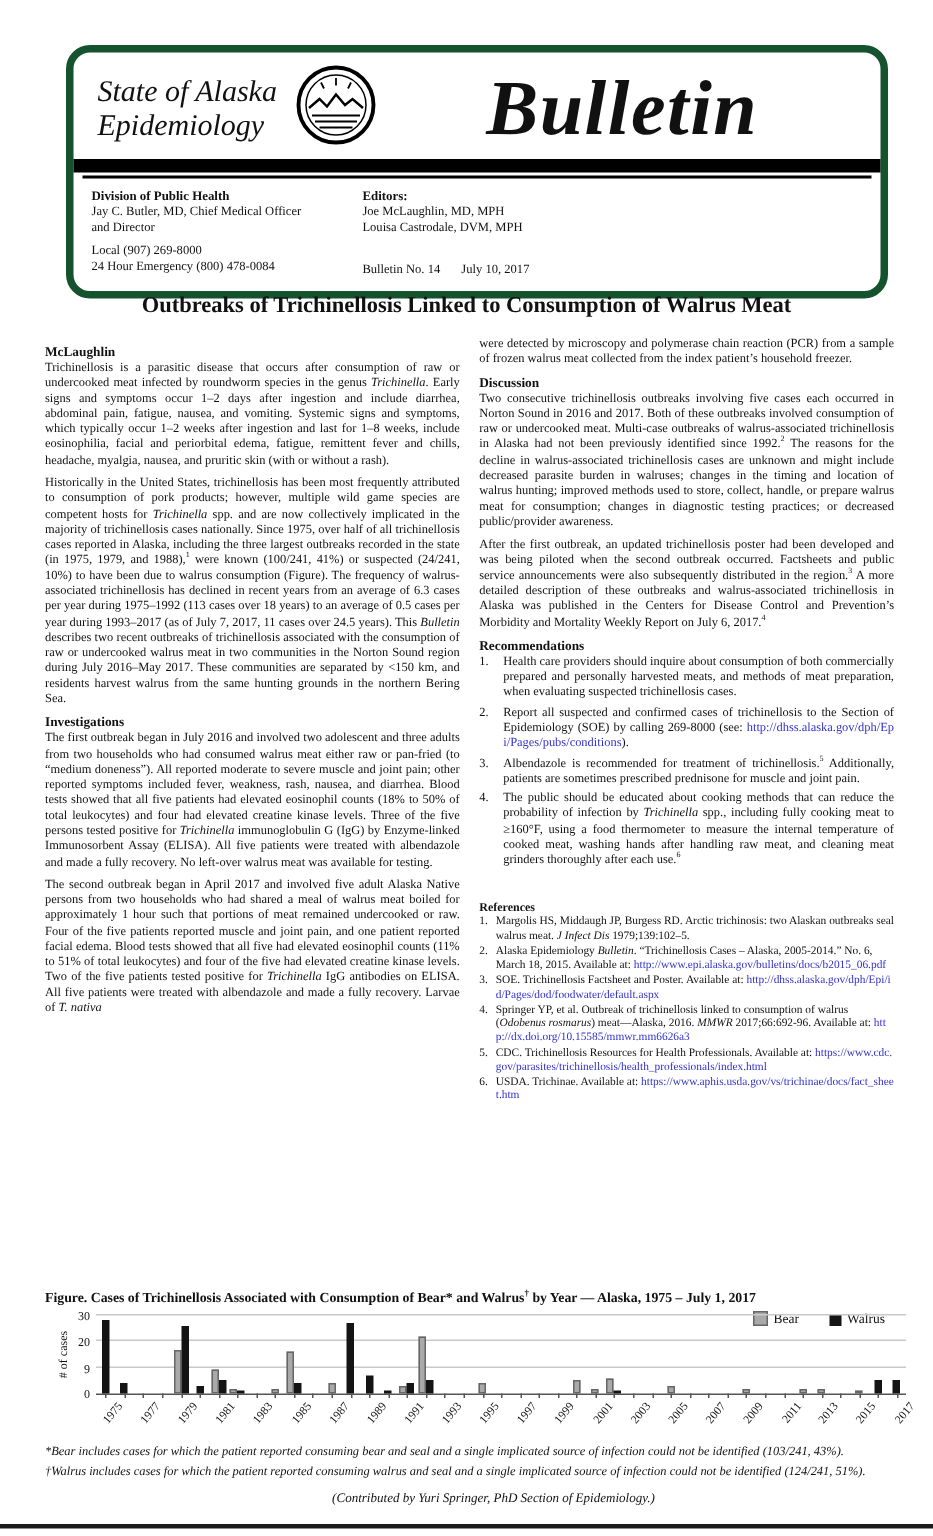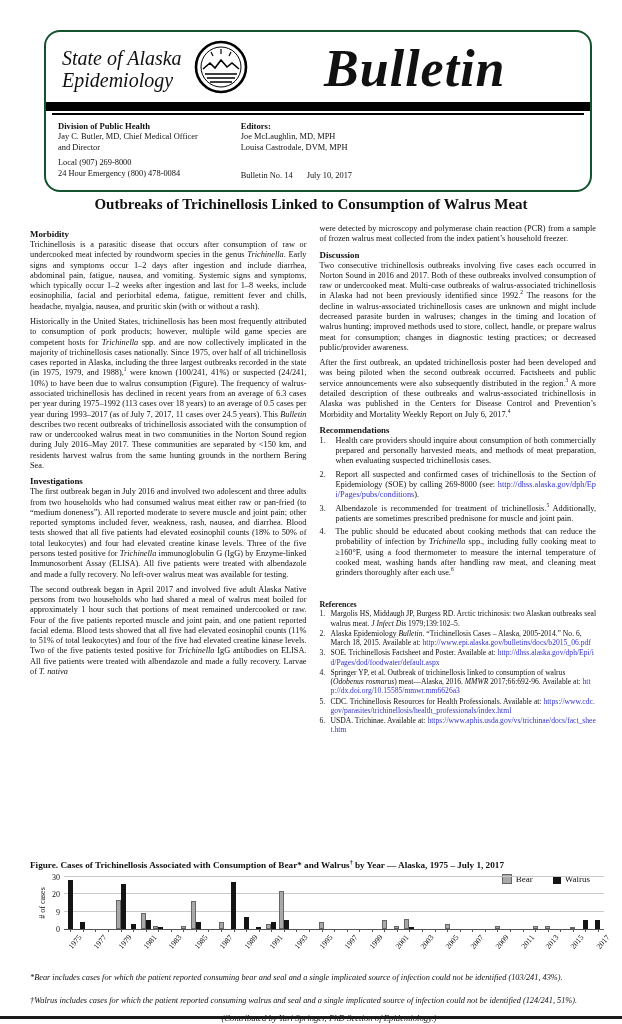--- a/index.html
+++ b/index.html
@@ -1,21 +1,21 @@
 <!DOCTYPE html>
 <html><head>
 <meta charset="utf-8">
 <style>
   html,body { margin:0; padding:0; background:#e8e8e6; }
   .page { position:relative; width:622px; height:1024px; background:#ffffff;
           font-family:"Liberation Serif", serif; color:#111; overflow:hidden; }
 
   
   .mast { position:absolute; top:30px; left:44px; width:548px; box-sizing:border-box;
-          border:2px solid #14532d; border-radius:16px; background:#fff; }
+          border:5px solid #14532d; border-radius:16px; background:#fff; }
   .mast-top { display:flex; align-items:center; padding:8px 14px 4px 16px; }
   .agency { font-style:italic; font-size:20px; line-height:1.12; white-space:nowrap; }
   .seal { margin:0 10px 0 12px; flex:none; }
   .bulletin-title { flex:1; text-align:center; font-size:52px; font-weight:bold; font-style:italic;
                     letter-spacing:1px; line-height:1; padding-right:4px; }
   .band { height:9px; background:#000; }
   .thin { height:2px; background:#000; margin:2px 6px 0 6px; }
   .mast-cols { display:flex; padding:6px 10px 8px 12px; font-size:8.4px; line-height:1.3; }
   .mcol { display:flex; flex-direction:column; }
   .mcol1 { width:42%; } .mcol2 { width:35%; } .mcol3 { width:23%; }
@@ -60,21 +60,21 @@
   .bar.bear { border:0.5px solid #666; }
   .xrow { position:absolute; left:0; right:4px; top:56px; height:30px; display:flex; }
   .xslot { flex:1; position:relative; }
   .xslot .tick { position:absolute; top:0; left:50%; width:1px; height:3px; background:#555; }
   .xlab { position:absolute; top:4px; right:0; transform:rotate(-50deg); transform-origin:100% 0;
           font-size:7.8px; white-space:nowrap; }
   .legend { position:absolute; top:-3px; right:8px; display:flex; gap:20px; background:#fff;
             padding:0 6px; font-size:9px; align-items:center; }
   .leg-item { display:flex; align-items:flex-end; gap:4px; }
   .swatch { width:8px; height:8px; display:inline-block; }
-  .fn { font-style:italic; font-size:8.3px; line-height:1.3; margin:12px 24px 0 30px; }
+  .fn { font-style:italic; font-size:8.3px; line-height:1.3; margin:2px 24px 0 30px; }
   .contrib { text-align:center; font-style:italic; font-size:8.7px; margin-top:6px;margin-left:36px; }
   .scan-bottom { position:absolute; left:0; right:0; bottom:5px; height:3px; background:#1b1b1b; }
 </style>
 </head>
 <body>
 
 <div class="page">
 
   <div class="mast">
     <div class="mast-top">
@@ -114,21 +114,21 @@
           <span>July 10, 2017</span>
         </div>
       </div>
     </div>
   </div>
 
   <div class="art-title">Outbreaks of Trichinellosis Linked to Consumption of Walrus Meat</div>
 
   <div class="cols">
     <div class="col">
-        <div class="sec-h">Morbidity</div>
+        <div class="sec-h">McLaughlin</div>
         <p class="para"><span>Trichinellosis is a parasitic disease that occurs after consumption of raw or undercooked meat infected by roundworm species in the genus </span><span class="it">Trichinella</span><span>. Early signs and symptoms occur 1–2 days after ingestion and include diarrhea, abdominal pain, fatigue, nausea, and vomiting. Systemic signs and symptoms, which typically occur 1–2 weeks after ingestion and last for 1–8 weeks, include eosinophilia, facial and periorbital edema, fatigue, remittent fever and chills, headache, myalgia, nausea, and pruritic skin (with or without a rash).</span></p>
         <p class="para"><span>Historically in the United States, trichinellosis has been most frequently attributed to consumption of pork products; however, multiple wild game species are competent hosts for </span><span class="it">Trichinella</span><span> spp. and are now collectively implicated in the majority of trichinellosis cases nationally. Since 1975, over half of all trichinellosis cases reported in Alaska, including the three largest outbreaks recorded in the state (in 1975, 1979, and 1988),</span><sup>1</sup><span> were known (100/241, 41%) or suspected (24/241, 10%) to have been due to walrus consumption (Figure). The frequency of walrus-associated trichinellosis has declined in recent years from an average of 6.3 cases per year during 1975–1992 (113 cases over 18 years) to an average of 0.5 cases per year during 1993–2017 (as of July 7, 2017, 11 cases over 24.5 years). This </span><span class="it">Bulletin</span><span> describes two recent outbreaks of trichinellosis associated with the consumption of raw or undercooked walrus meat in two communities in the Norton Sound region during July 2016–May 2017. These communities are separated by &lt;150 km, and residents harvest walrus from the same hunting grounds in the northern Bering Sea.</span></p>
         <div class="sec-h">Investigations</div>
         <p class="para"><span>The first outbreak began in July 2016 and involved two adolescent and three adults from two households who had consumed walrus meat either raw or pan-fried (to “medium doneness”). All reported moderate to severe muscle and joint pain; other reported symptoms included fever, weakness, rash, nausea, and diarrhea. Blood tests showed that all five patients had elevated eosinophil counts (18% to 50% of total leukocytes) and four had elevated creatine kinase levels. Three of the five persons tested positive for </span><span class="it">Trichinella</span><span> immunoglobulin G (IgG) by Enzyme-linked Immunosorbent Assay (ELISA). All five patients were treated with albendazole and made a fully recovery. No left-over walrus meat was available for testing.</span></p>
         <p class="para"><span>The second outbreak began in April 2017 and involved five adult Alaska Native persons from two households who had shared a meal of walrus meat boiled for approximately 1 hour such that portions of meat remained undercooked or raw. Four of the five patients reported muscle and joint pain, and one patient reported facial edema. Blood tests showed that all five had elevated eosinophil counts (11% to 51% of total leukocytes) and four of the five had elevated creatine kinase levels. Two of the five patients tested positive for </span><span class="it">Trichinella</span><span> IgG antibodies on ELISA. All five patients were treated with albendazole and made a fully recovery. Larvae of </span><span class="it">T. nativa</span></p>
       </div>
     <div class="col">
         <p class="para"><span>were detected by microscopy and polymerase chain reaction (PCR) from a sample of frozen walrus meat collected from the index patient’s household freezer.</span></p>
         <div class="sec-h">Discussion</div>
         <p class="para"><span>Two consecutive trichinellosis outbreaks involving five cases each occurred in Norton Sound in 2016 and 2017. Both of these outbreaks involved consumption of raw or undercooked meat. Multi-case outbreaks of walrus-associated trichinellosis in Alaska had not been previously identified since 1992.</span><sup>2</sup><span> The reasons for the decline in walrus-associated trichinellosis cases are unknown and might include decreased parasite burden in walruses; changes in the timing and location of walrus hunting; improved methods used to store, collect, handle, or prepare walrus meat for consumption; changes in diagnostic testing practices; or decreased public/provider awareness.</span></p>

